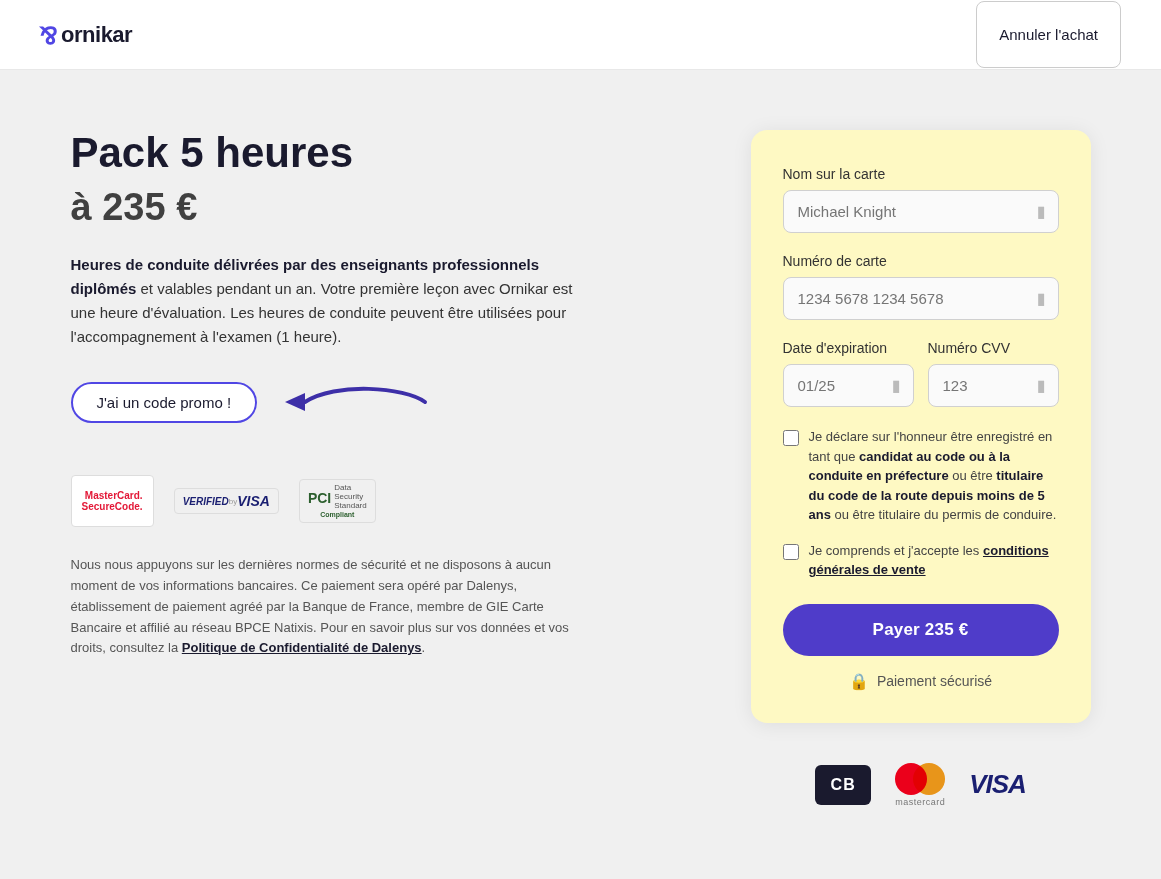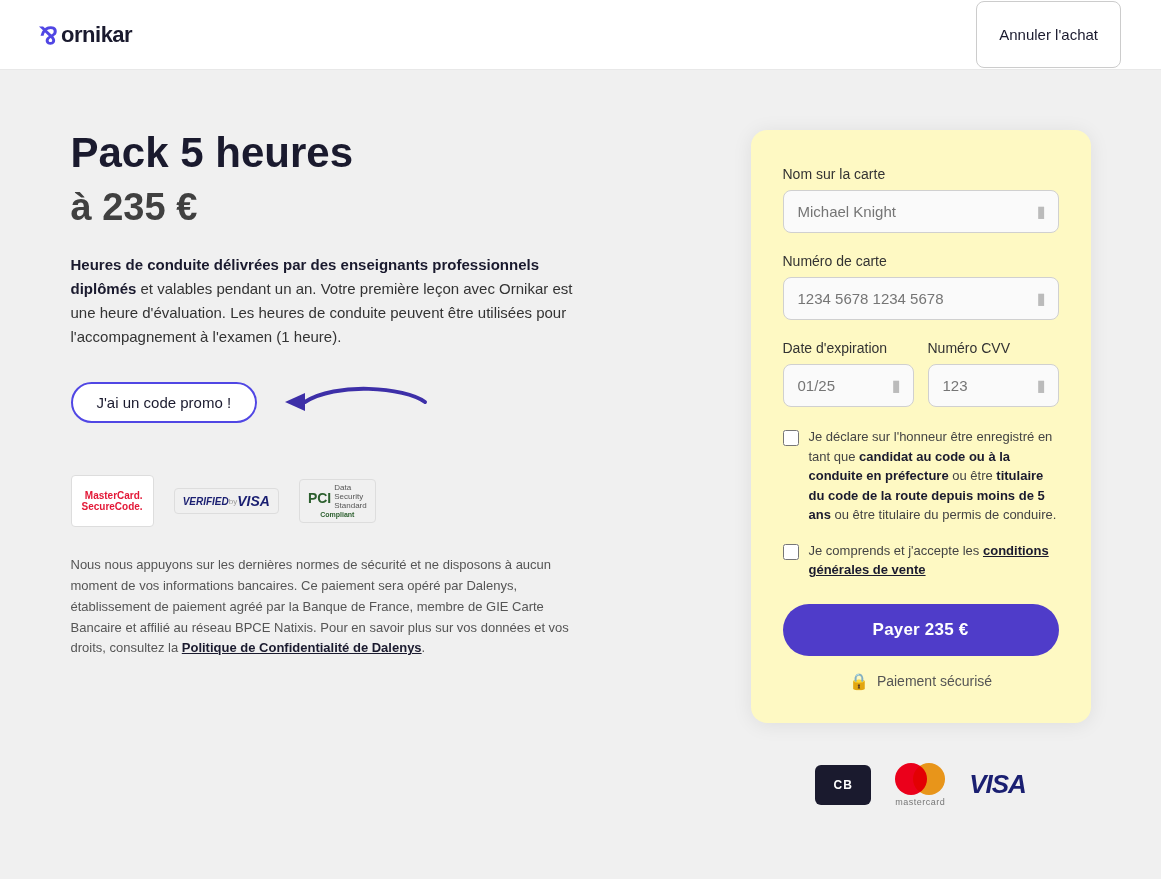--- a/index.html
+++ b/index.html
@@ -261,21 +261,21 @@
     
     .cb-icon {
       width: 56px;
       height: 40px;
       background: #1a1a2e;
       border-radius: 6px;
       display: flex;
       align-items: center;
       justify-content: center;
       color: #fff;
-      font-size: 12px;
+      font-size: 16px;
       font-weight: 700;
       letter-spacing: 1px;
     }
 
     
     .mastercard-icon {
       display: flex;
       align-items: center;
       flex-direction: column;
     }

